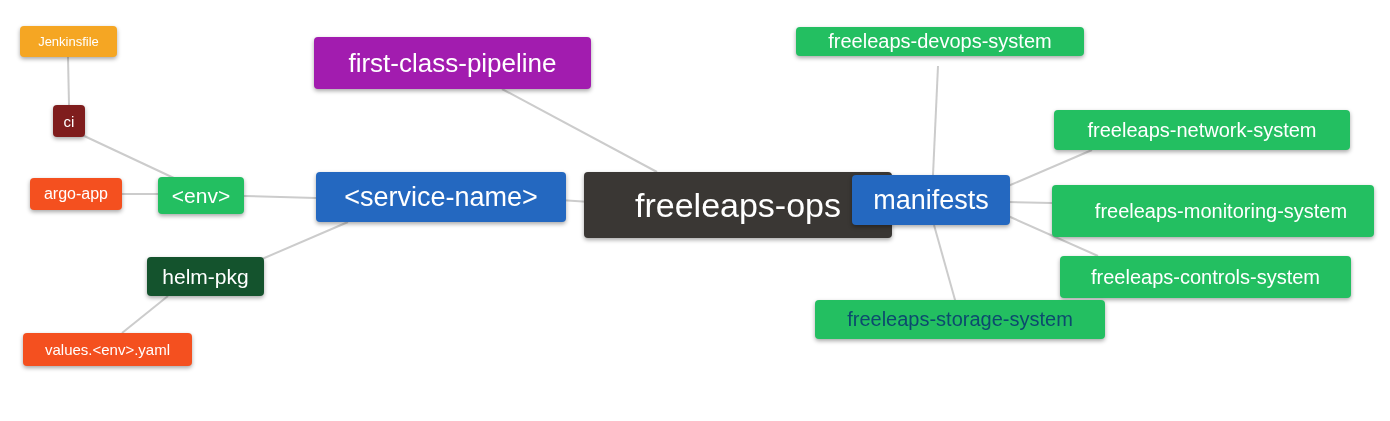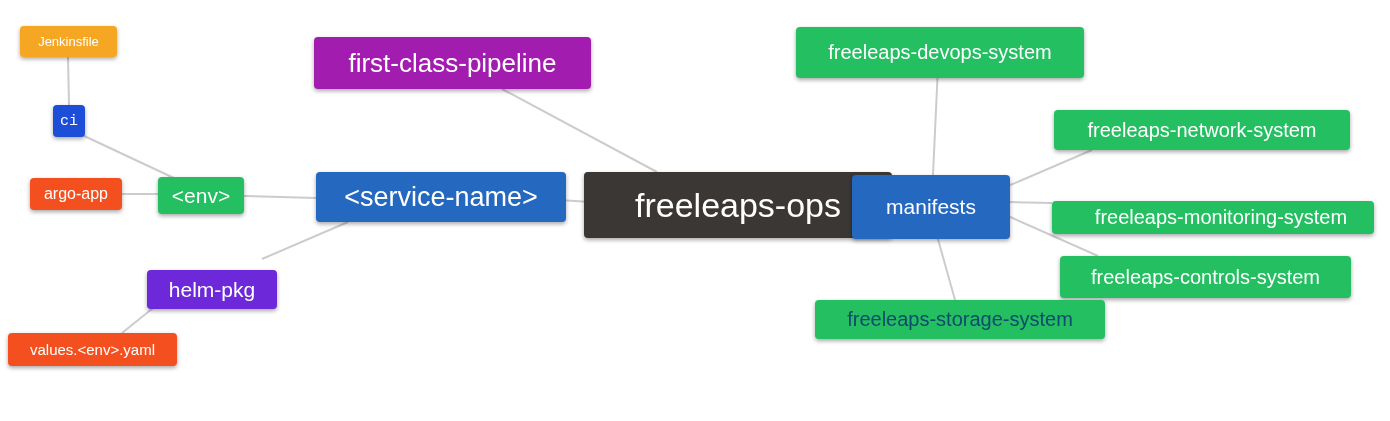--- a/index.html
+++ b/index.html
@@ -53,28 +53,28 @@
       <line x1="502" y1="89" x2="657" y2="172" stroke="#cccccc" stroke-width="2"></line>
       <line x1="840" y1="201" x2="858" y2="201" stroke="#cccccc" stroke-width="2"></line>
       <line x1="933" y1="175" x2="938" y2="66" stroke="#cccccc" stroke-width="2"></line>
       <line x1="1008" y1="186" x2="1092" y2="150" stroke="#cccccc" stroke-width="2"></line>
       <line x1="1008" y1="202" x2="1052" y2="203" stroke="#cccccc" stroke-width="2"></line>
       <line x1="1008" y1="216" x2="1098" y2="256" stroke="#cccccc" stroke-width="2"></line>
       <line x1="934" y1="225" x2="957" y2="307" stroke="#cccccc" stroke-width="2"></line>
     </svg>
   <div id="node-layer">
       <div class="mm-node" style="left: 20px; top: 26px; width: 97px; height: 31px; font-size: 13px; background: rgb(245, 166, 35); color: rgb(255, 255, 255);">Jenkinsfile</div>
-      <div class="mm-node" style="left: 53px; top: 105px; width: 32px; height: 32px; font-size: 15px; background: #1d4ed8; color: rgb(255, 255, 255); font-family: Liberation Mono, monospace;">ci</div>
+      <div class="mm-node" style="left: 53px; top: 105px; width: 32px; height: 32px; font-size: 15px; background: #7f1d1d; color: rgb(255, 255, 255);">ci</div>
       <div class="mm-node" style="left: 30px; top: 178px; width: 92px; height: 32px; font-size: 16px; background: rgb(244, 80, 31); color: rgb(255, 255, 255);">argo-app</div>
       <div class="mm-node" style="left: 158px; top: 177px; width: 86px; height: 37px; font-size: 21px; background: rgb(35, 191, 97); color: rgb(255, 255, 255);">&lt;env&gt;</div>
-      <div class="mm-node" style="left: 147px; top: 270px; width: 130px; height: 39px; font-size: 21px; background: #6d28d9; color: rgb(255, 255, 255);">helm-pkg</div>
-      <div class="mm-node" style="left: 8px; top: 333px; width: 169px; height: 33px; font-size: 15px; background: rgb(244, 80, 31); color: rgb(255, 255, 255);">values.&lt;env&gt;.yaml</div>
+      <div class="mm-node" style="left: 147px; top: 257px; width: 117px; height: 39px; font-size: 21px; background: #14532d; color: rgb(255, 255, 255);">helm-pkg</div>
+      <div class="mm-node" style="left: 23px; top: 333px; width: 169px; height: 33px; font-size: 15px; background: rgb(244, 80, 31); color: rgb(255, 255, 255);">values.&lt;env&gt;.yaml</div>
       <div class="mm-node" style="left: 316px; top: 172px; width: 250px; height: 50px; font-size: 27px; background: rgb(36, 104, 192); color: #ffffff;">&lt;service-name&gt;</div>
       <div class="mm-node" style="left: 314px; top: 37px; width: 277px; height: 52px; font-size: 26px; background: #a21caf; color: rgb(255, 255, 255);">first-class-pipeline</div>
       <div class="mm-node" style="left: 584px; top: 172px; width: 308px; height: 66px; font-size: 34px; background: rgb(58, 55, 52); color: rgb(255, 255, 255);">freeleaps-ops</div>
-      <div class="mm-node" style="left: 852px; top: 175px; width: 158px; height: 64px; font-size: 21px; background: rgb(36, 104, 192); color: rgb(255, 255, 255);">manifests</div>
-      <div class="mm-node" style="left: 796px; top: 27px; width: 288px; height: 51px; font-size: 20px; background: rgb(35, 191, 97); color: rgb(255, 255, 255);">freeleaps-devops-system</div>
+      <div class="mm-node" style="left: 852px; top: 175px; width: 158px; height: 50px; font-size: 27px; background: rgb(36, 104, 192); color: rgb(255, 255, 255);">manifests</div>
+      <div class="mm-node" style="left: 796px; top: 27px; width: 288px; height: 29px; font-size: 20px; background: rgb(35, 191, 97); color: rgb(255, 255, 255);">freeleaps-devops-system</div>
       <div class="mm-node" style="left: 1054px; top: 110px; width: 296px; height: 40px; font-size: 20px; background: rgb(35, 191, 97); color: rgb(255, 255, 255);">freeleaps-network-system</div>
-      <div class="mm-node" style="left: 1052px; top: 201px; width: 322px; height: 33px; font-size: 20px; background: rgb(35, 191, 97); color: rgb(255, 255, 255); padding-left: 16px;">freeleaps-monitoring-system</div>
+      <div class="mm-node" style="left: 1052px; top: 185px; width: 322px; height: 52px; font-size: 20px; background: rgb(35, 191, 97); color: rgb(255, 255, 255); padding-left: 16px;">freeleaps-monitoring-system</div>
       <div class="mm-node" style="left: 1060px; top: 256px; width: 291px; height: 42px; font-size: 20px; background: rgb(35, 191, 97); color: rgb(255, 255, 255);">freeleaps-controls-system</div>
       <div class="mm-node" style="left: 815px; top: 300px; width: 290px; height: 39px; font-size: 20px; background: rgb(35, 191, 97); color: #0c4a6e;">freeleaps-storage-system</div>
     </div>
 </div>
 
 </body></html>

